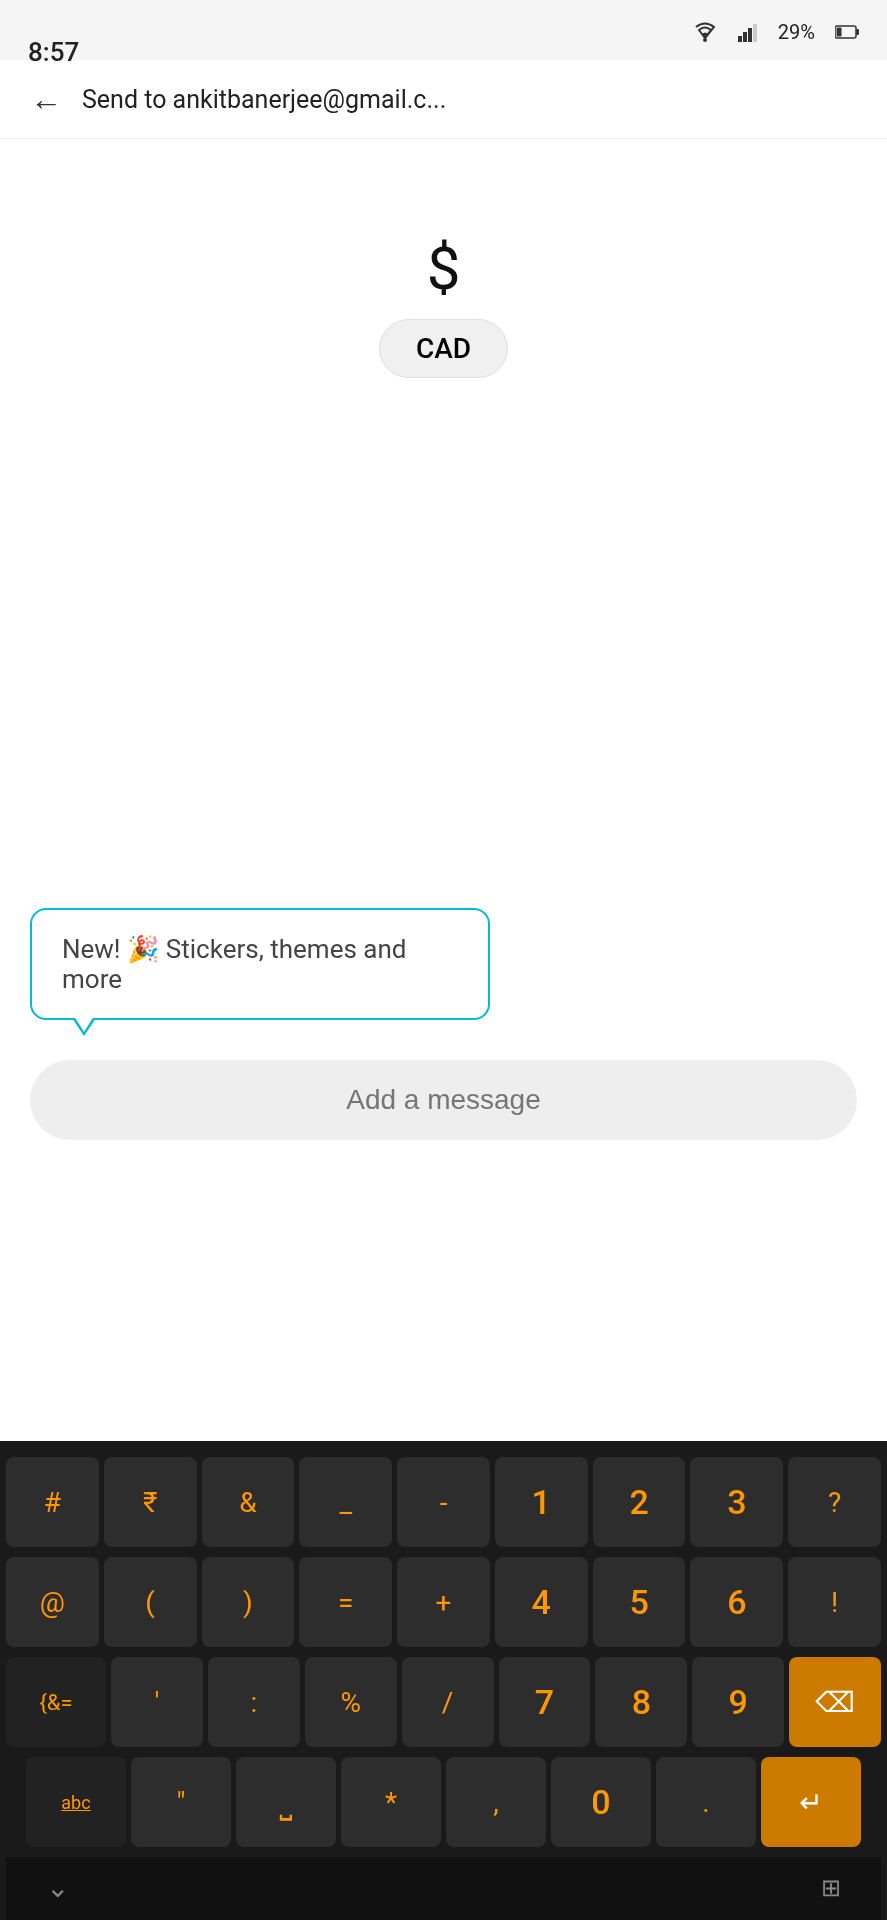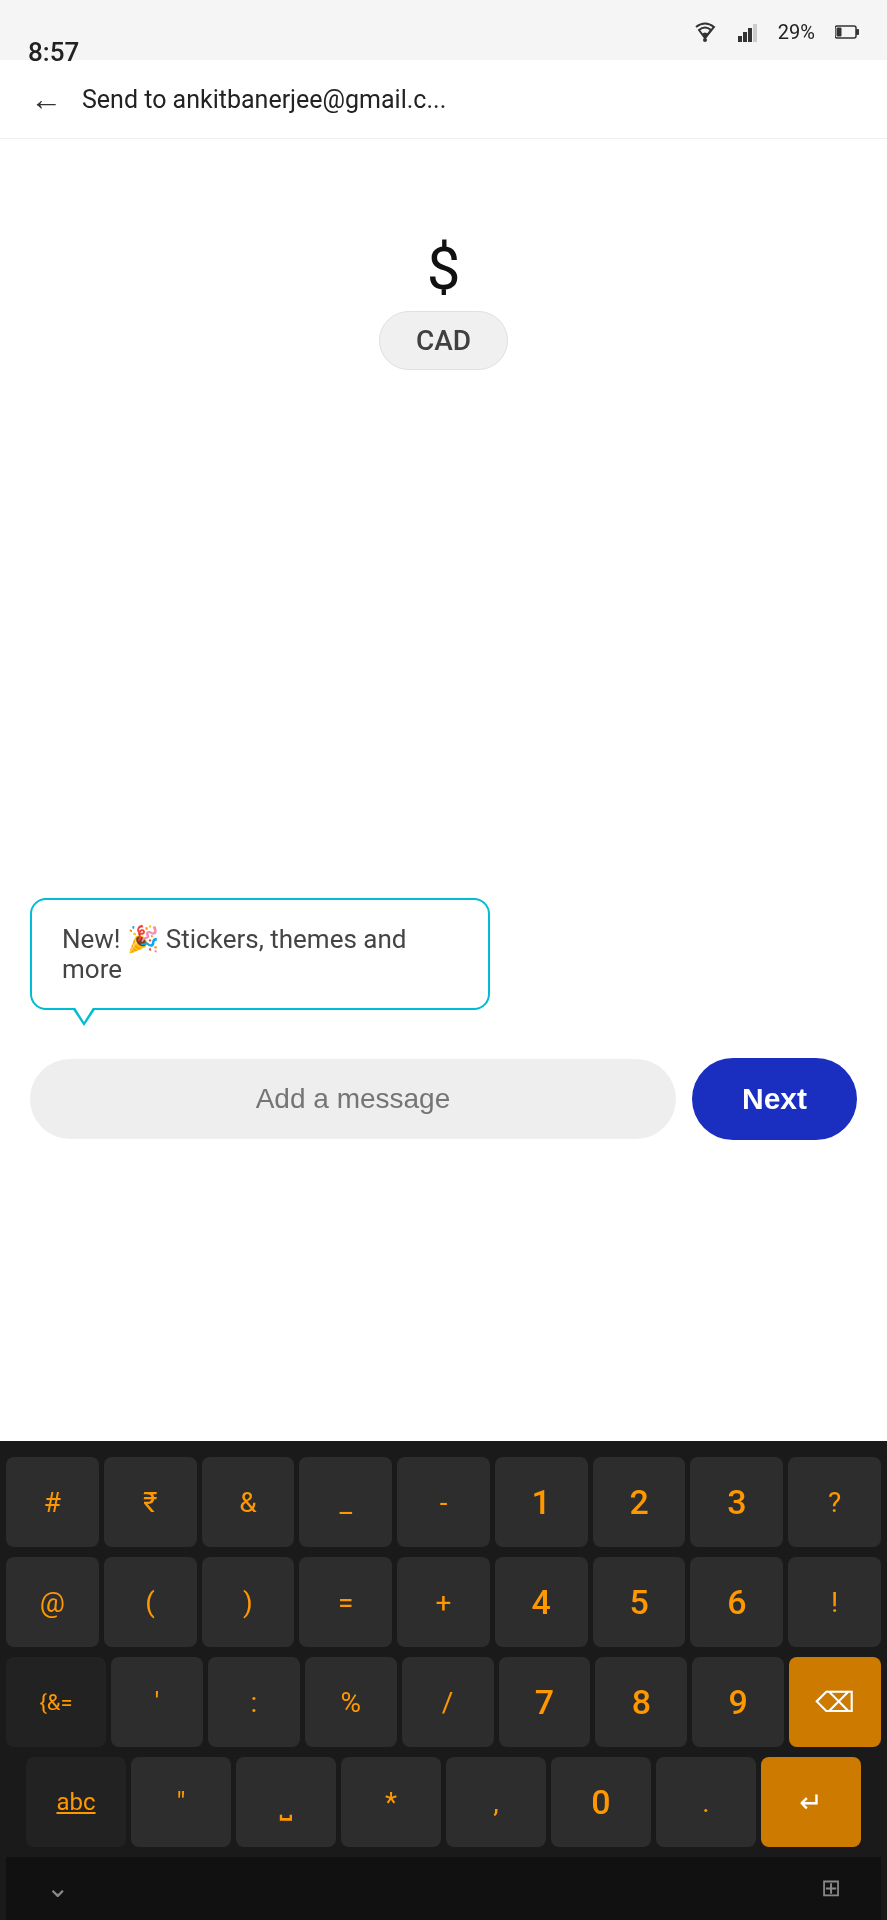--- a/index.html
+++ b/index.html
@@ -94,37 +94,37 @@
       font-size: 130px;
       font-weight: 700;
       color: #111;
       letter-spacing: -4px;
     }
 
     .currency-badge {
       background: #f0f0f0;
       border-radius: 30px;
       padding: 12px 36px;
-      margin-top: 12px;
+      margin-top: 20px;
       font-size: 28px;
-      color: #404040;
+      color: #000000;
       font-weight: 500;
       border: 1px solid #e0e0e0;
     }
 
     
     .bottom-area {
       position: absolute;
       bottom: 780px;
       left: 0;
       right: 0;
       padding: 0 30px;
       display: flex;
       flex-direction: column;
-      gap: 28px;
+      gap: 20px;
     }
 
     .tooltip-bubble {
       background: #ffffff;
       border: 2px solid #00bcd4;
       border-radius: 16px;
       padding: 24px 30px;
       width: 460px;
       position: relative;
       font-size: 26px;
@@ -297,21 +297,20 @@
   <div class="amount-display">
     <span class="dollar-sign">$</span>
   </div>
   <div class="currency-badge">CAD</div>
 </div>
 
 <div class="bottom-area">
   <div class="tooltip-bubble">New! 🎉 Stickers, themes and more</div>
   <div class="input-row">
     <input class="message-input" type="text" placeholder="Add a message" style="">
-    <button class="next-button">Next</button>
   </div>
 </div>
 
 <div class="keyboard">
 
   <div class="keyboard-row">
     <div class="key">#</div>
     <div class="key">₹</div>
     <div class="key">&amp;</div>
     <div class="key">_</div>
@@ -340,21 +339,21 @@
     <div class="key">:</div>
     <div class="key">%</div>
     <div class="key">/</div>
     <div class="key number">7</div>
     <div class="key number">8</div>
     <div class="key number">9</div>
     <div class="key special-orange">⌫</div>
   </div>
 
   <div class="keyboard-row">
-    <div class="key dark-special wide" style="color:#ff9800;font-size:24px;text-decoration:underline;">abc</div>
+    <div class="key dark-special wide" style="color:#ff9800;font-size:18px;text-decoration:underline;">abc</div>
     <div class="key">"</div>
     <div class="key wide" style="font-size:32px;">⎵</div>
     <div class="key">*</div>
     <div class="key">,</div>
     <div class="key number">0</div>
     <div class="key">.</div>
     <div class="key special-orange">↵</div>
   </div>
 
   <div class="keyboard-bottom-bar">

